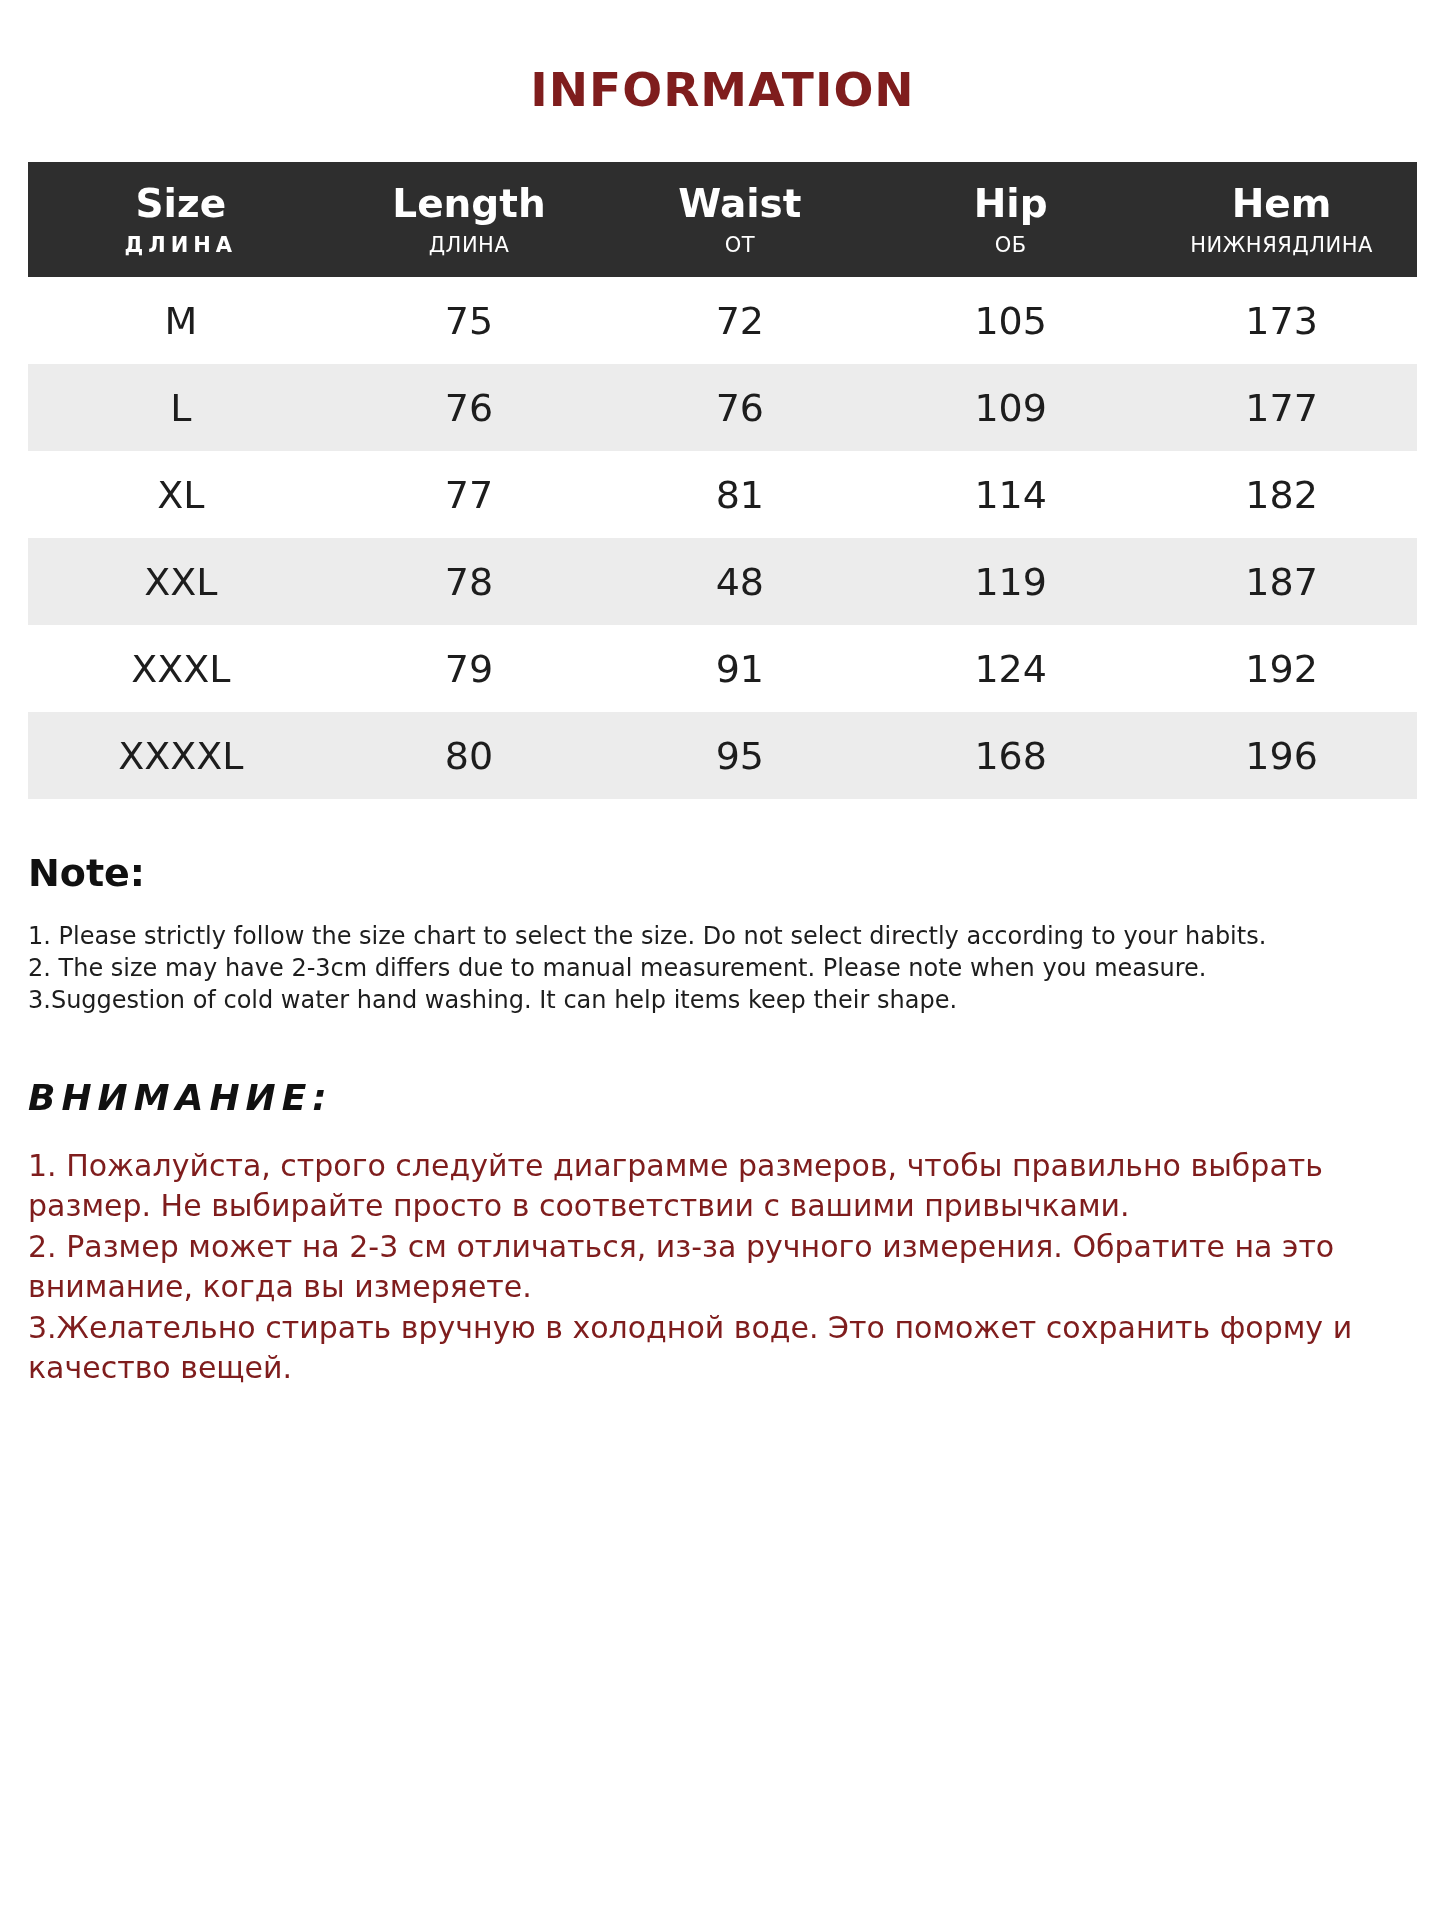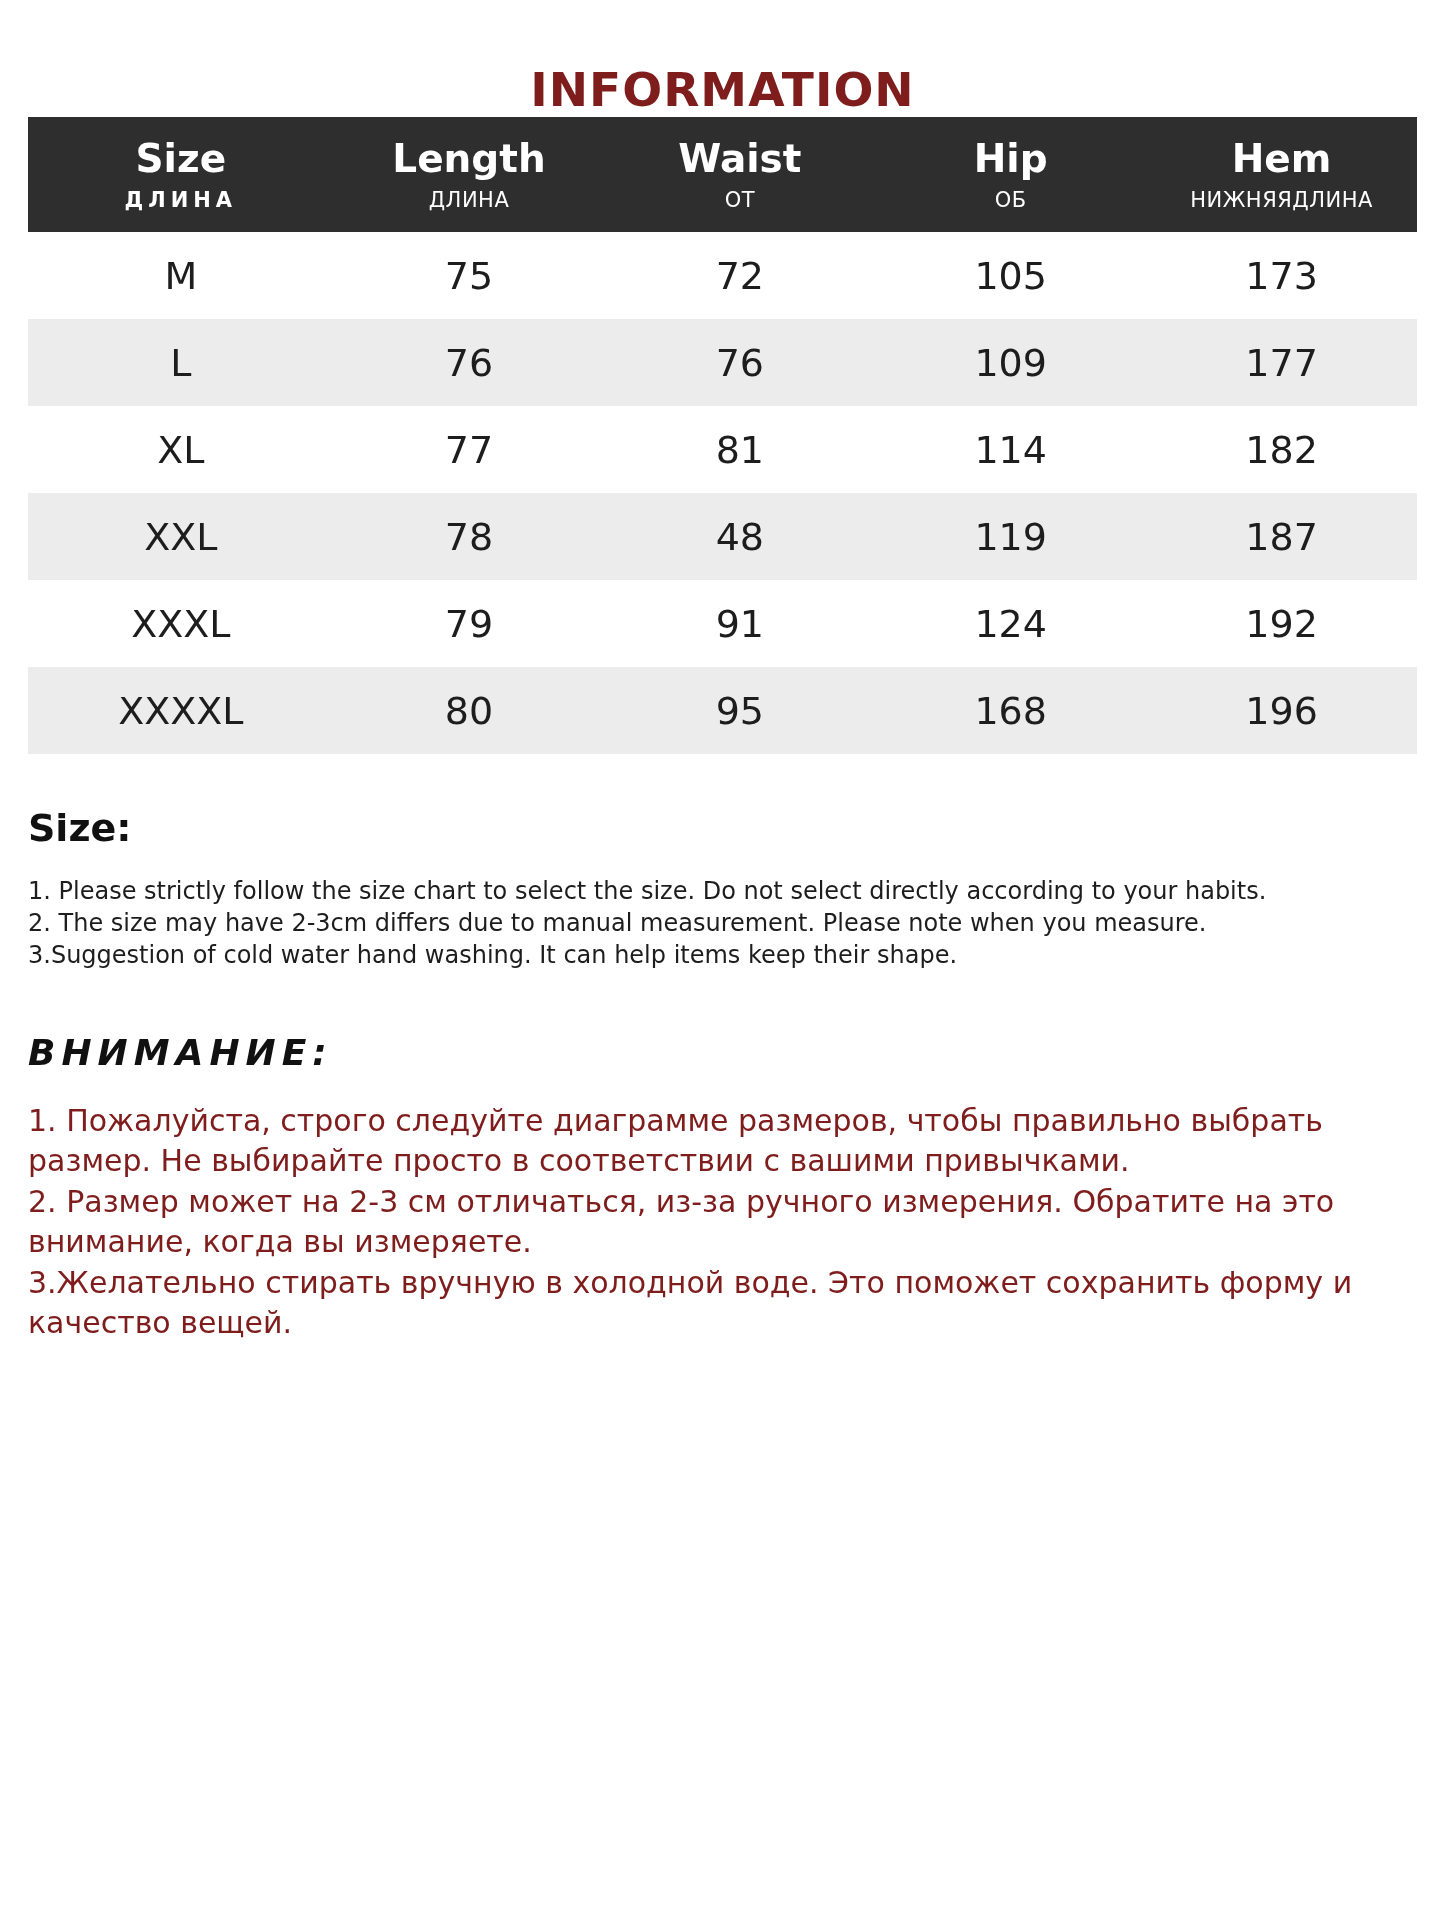--- a/index.html
+++ b/index.html
@@ -25,20 +25,21 @@
     text-align: center;
     font-weight: bold;
     font-size: 47px;
     letter-spacing: 1px;
     margin-top: 62px;
     margin-bottom: 0;
     color: #7f1d1d;
     font-family: "DejaVu Sans", sans-serif;
   }
   .table-wrap {
+    margin-top: 45px;
   }
   table.size-table {
     width: 100%;
     border-collapse: collapse;
     table-layout: fixed;
   }
   table.size-table thead th {
     background: #2e2e2e;
     color: #ffffff;
     padding: 22px 0 20px 0;
@@ -195,21 +196,21 @@
           <td>XXXXL</td>
           <td>80</td>
           <td>95</td>
           <td>168</td>
           <td>196</td>
         </tr>
       </tbody>
     </table>
   </div>
 
-  <h2 class="note-head">Size:</h2>
+  <h2 class="note-head">Note:</h2>
   <p class="note-body">1. Please strictly follow the size chart  to select the size. Do not select directly according to your habits.
 2. The size may have 2-3cm differs due to manual measurement. Please note when you measure.
 3.Suggestion of cold water hand washing. It can help items keep their shape.</p>
 
   <h2 class="attn-head">ВНИМАНИЕ:</h2>
   <p class="attn-body">1. Пожалуйста, строго следуйте диаграмме размеров, чтобы правильно выбрать размер. Не выбирайте просто в соответствии с вашими привычками.
 2. Размер может на 2-3 см отличаться, из-за ручного измерения. Обратите на это внимание, когда вы измеряете.
 3.Желательно стирать вручную в холодной воде. Это поможет сохранить форму и качество вещей.</p>
 
 </div>

